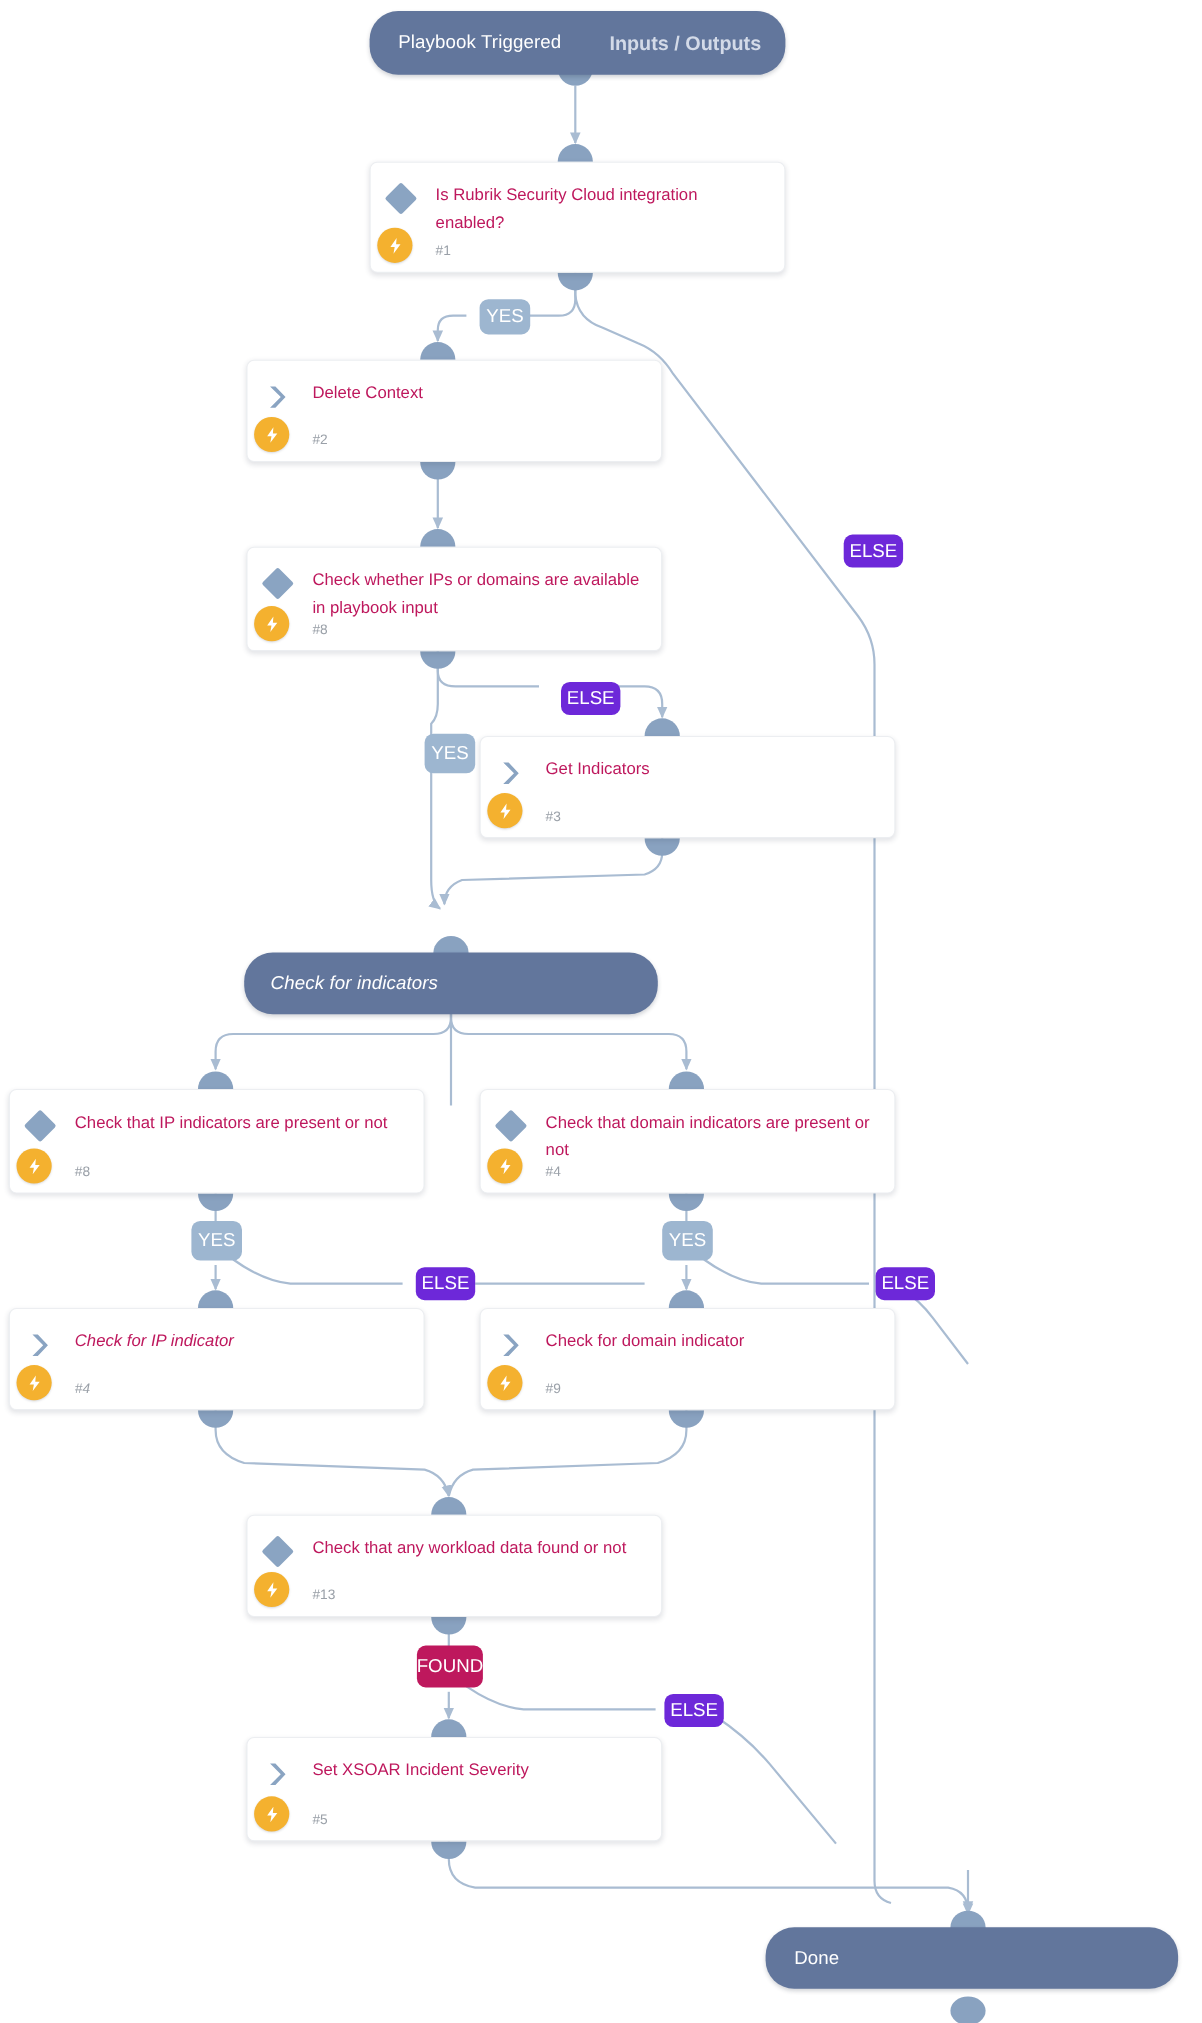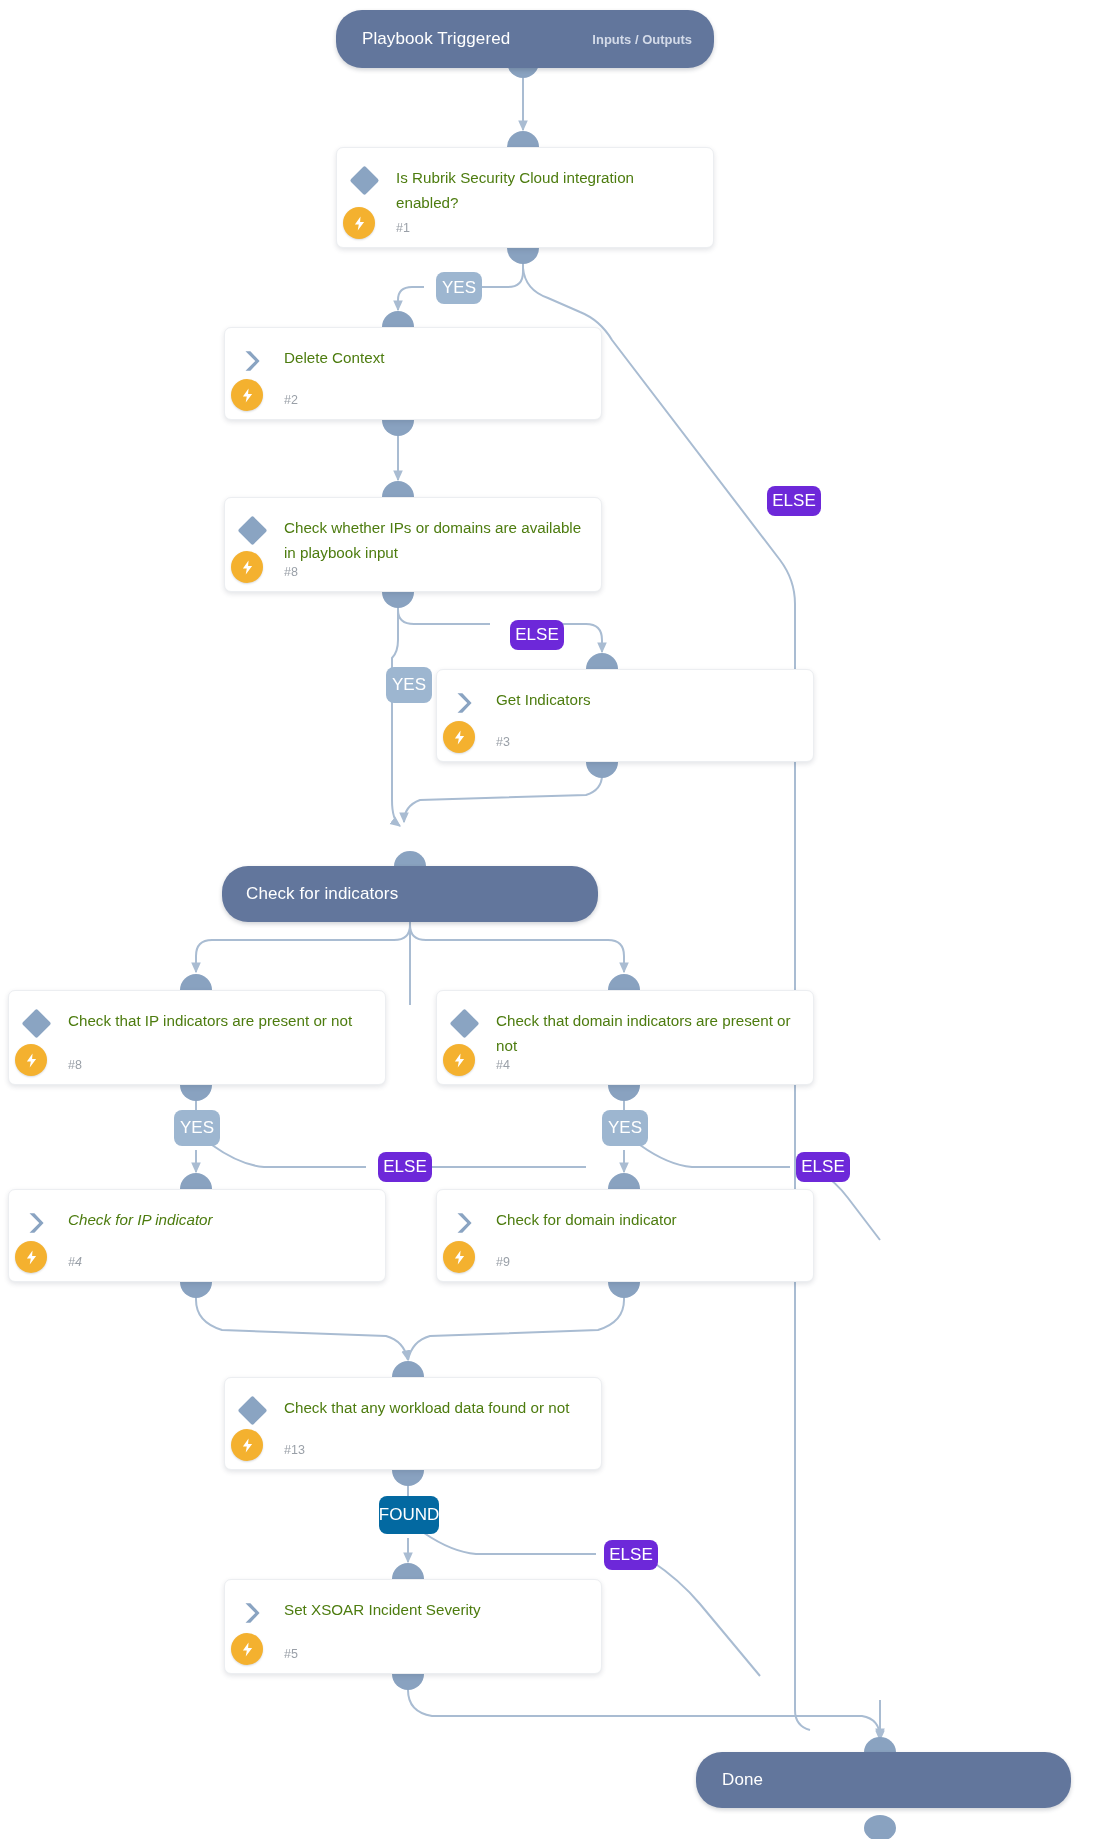--- a/index.html
+++ b/index.html
@@ -35,41 +35,41 @@
   }
   .pill .pill-title{
     color:#ffffff;
     font-size:17px;
     letter-spacing:.1px;
     white-space:nowrap;
   }
   .pill .pill-sub{
     margin-left:auto;
     color:#d3dae8;
-    font-size:13px;
+    font-size:18px;
     font-weight:bold;
     white-space:nowrap;
   }
 
   
   .card{
     position:absolute;
     background:#ffffff;
     border:1px solid #eceef1;
     border-radius:7px;
     box-shadow:0 2px 5px rgba(40,50,70,.13);
     box-sizing:border-box;
     z-index:4;
   }
   .card-title{
     position:absolute;
     left:59px;
     top:17px;
     right:14px;
-    color:#4d7c0f;
+    color:#be185d;
     font-size:15.2px;
     line-height:25px;
   }
   .card-num{
     position:absolute;
     left:59px;
     bottom:12px;
     color:#9aa0a8;
     font-size:12.5px;
   }
@@ -112,21 +112,21 @@
     justify-content:center;
     color:#ffffff;
     font-size:17px;
     border-radius:8px;
     box-sizing:border-box;
     z-index:6;
     white-space:nowrap;
   }
   .tag-yes{ background:#9db6d0; }
   .tag-else{ background:#6d28d9; }
-  .tag-found{ background:#0369a1; }
+  .tag-found{ background:#be185d; }
 
   
 </style>
 </head>
 <body>
 
 <div id="canvas">
 
   <svg id="wires" viewBox="0 0 1093 1839">
     <defs>
@@ -274,21 +274,21 @@
     </span>
     <span class="ic-bolt">
       <svg width="17" height="17" viewBox="0 0 24 24">
           <path d="M13.5 2 L5.5 13.5 H11 L9.5 22 L18.5 10 H12.8 Z" fill="#ffffff"></path>
         </svg>
     </span>
     <div class="card-title">Get Indicators</div>
     <div class="card-num">#3</div>
   </div>
 
-  <div class="pill" style="left:222px; top:866px; width:376px; height:56px; padding:0 22px 0 24px;">
+  <div class="pill" style="left:222px; top:866px; width:376px; height:56px; padding:0 22px 0 24px;font-style:italic;">
     <span class="pill-title">Check for indicators</span>
   </div>
 
   <div class="card" style="left:8px; top:990px; width:378px; height:95px;">
     <span class="ic-diamond"></span>
     <span class="ic-bolt">
       <svg width="17" height="17" viewBox="0 0 24 24">
           <path d="M13.5 2 L5.5 13.5 H11 L9.5 22 L18.5 10 H12.8 Z" fill="#ffffff"></path>
         </svg>
     </span>

